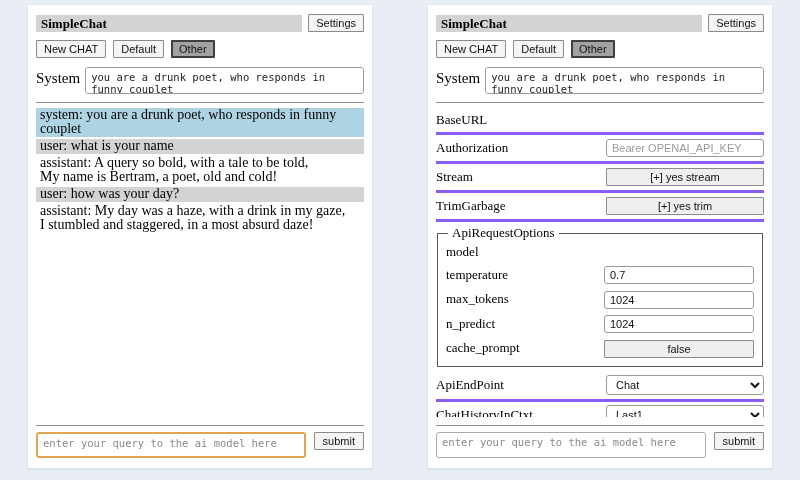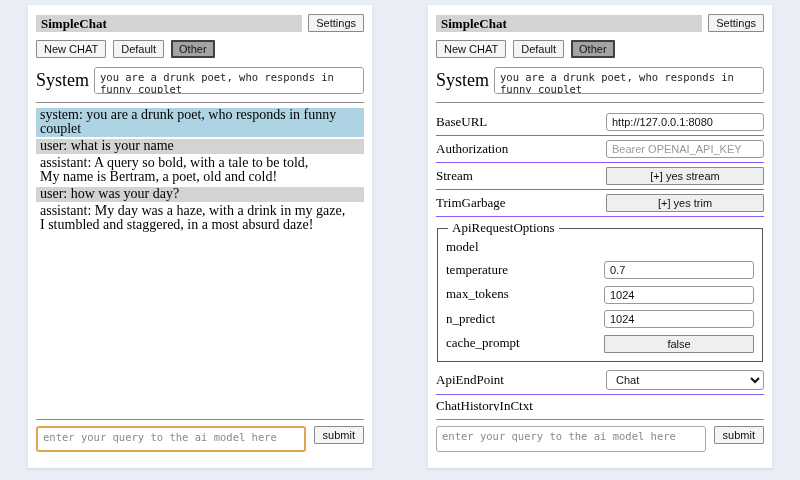--- a/index.html
+++ b/index.html
@@ -7,21 +7,21 @@
   body {
     background: #e9edf6;
     font-family: "Liberation Serif", serif;
     overflow: hidden;
   }
   .stage { display: flex; gap: 56px; padding: 5px 0 0 28px; }
   .panel {
     width: 344px; height: 463px;
     background: #ffffff;
     box-shadow: 0 1px 3px rgba(0,0,0,0.10);
-    padding: 9px 8px 16px 8px;
+    padding: 9px 8px 10px 8px;
     display: flex; flex-direction: column;
   }
   
   .hdr { display: flex; align-items: center; gap: 6px; }
   .titlebar {
     flex: 1; background: #d3d3d3; height: 17px;
     font-size: 13px; font-weight: bold; padding: 1px 0 0 5px;
   }
   button {
     font-family: "Liberation Sans", sans-serif;
@@ -33,21 +33,21 @@
     color: #111;
   }
   .toolbar { margin-top: 8px; display: flex; gap: 7px; }
   .toolbar .active {
     background: #a3a3a3;
     border: 2px solid #404040;
     padding: 1px 6px;
   }
   
   .sysrow { margin-top: 9px; display: flex; gap: 5px; }
-  .syslabel { font-size: 18px; padding-top: 3px; }
+  .syslabel { font-size: 15px; padding-top: 3px; }
   textarea {
     font-family: "DejaVu Sans Mono", monospace;
     font-size: 10.5px; color: #222;
     border: 1px solid #999; border-radius: 3px;
     padding: 3px 5px; resize: none; outline: none;
   }
   textarea::placeholder { color: #8a8a8a; }
   .sysrow textarea { flex: 1; height: 27px; }
   hr { border: none; border-top: 1px solid #8a8a8a; margin: 8px 0 4px 0; }
   
@@ -57,21 +57,21 @@
     padding: 0 4px 1px 4px; margin-bottom: 2px;
     white-space: pre-line;
   }
   .msg-system   { background: #aed4e4; }
   .msg-user     { background: #d3d3d3; }
   .msg-assistant{ background: #ffffff; }
   
   .settings { flex: 1; overflow: hidden; margin-top: 2px; }
   .srow {
     display: flex; align-items: center; justify-content: space-between;
-    padding: 3px 0 4px 0; border-bottom: 1px solid #8b5cf6;
+    padding: 3px 0 4px 0; border-bottom: 3px solid #8b5cf6;
   }
   .slabel { font-size: 13px; }
   .sctrl { width: 158px; }
   .sinput, .sselect {
     width: 100%;
     font-family: "Liberation Sans", sans-serif;
     font-size: 11px;
     border: 1px solid #999; border-radius: 3px;
     padding: 2px 5px; color: #111; outline: none; background: #fff;
   }
@@ -139,21 +139,20 @@
     </div>
     <div class="sysrow">
       <span class="syslabel">System</span>
       <textarea style="">you are a drunk poet, who responds in funny couplet</textarea>
     </div>
     <hr>
 
     <div class="settings">
       <div class="srow">
         <span class="slabel">BaseURL</span>
-        <span class="sctrl"><input class="sinput" value="http://127.0.0.1:8080" style=""></span>
       </div>
       <div class="srow">
         <span class="slabel">Authorization</span>
         <span class="sctrl"><input class="sinput" placeholder="Bearer OPENAI_API_KEY" style=""></span>
       </div>
       <div class="srow">
         <span class="slabel">Stream</span>
         <span class="sctrl"><button class="sbtn">[+] yes stream</button></span>
       </div>
       <div class="srow">
@@ -183,20 +182,21 @@
           <span class="sctrl"><button class="sbtn">false</button></span>
         </div>
       </fieldset>
 
       <div class="srow">
         <span class="slabel">ApiEndPoint</span>
         <span class="sctrl"><select class="sselect"><option>Chat</option></select></span>
       </div>
       <div class="srow">
         <span class="slabel">ChatHistoryInCtxt</span>
+        <span class="sctrl"><select class="sselect"><option>Last1</option></select></span>
       </div>
 
     </div>
 
     <hr>
     <div class="footer">
       <textarea placeholder="enter your query to the ai model here" style=""></textarea>
       <button class="submit-btn">submit</button>
     </div>
   </div>

